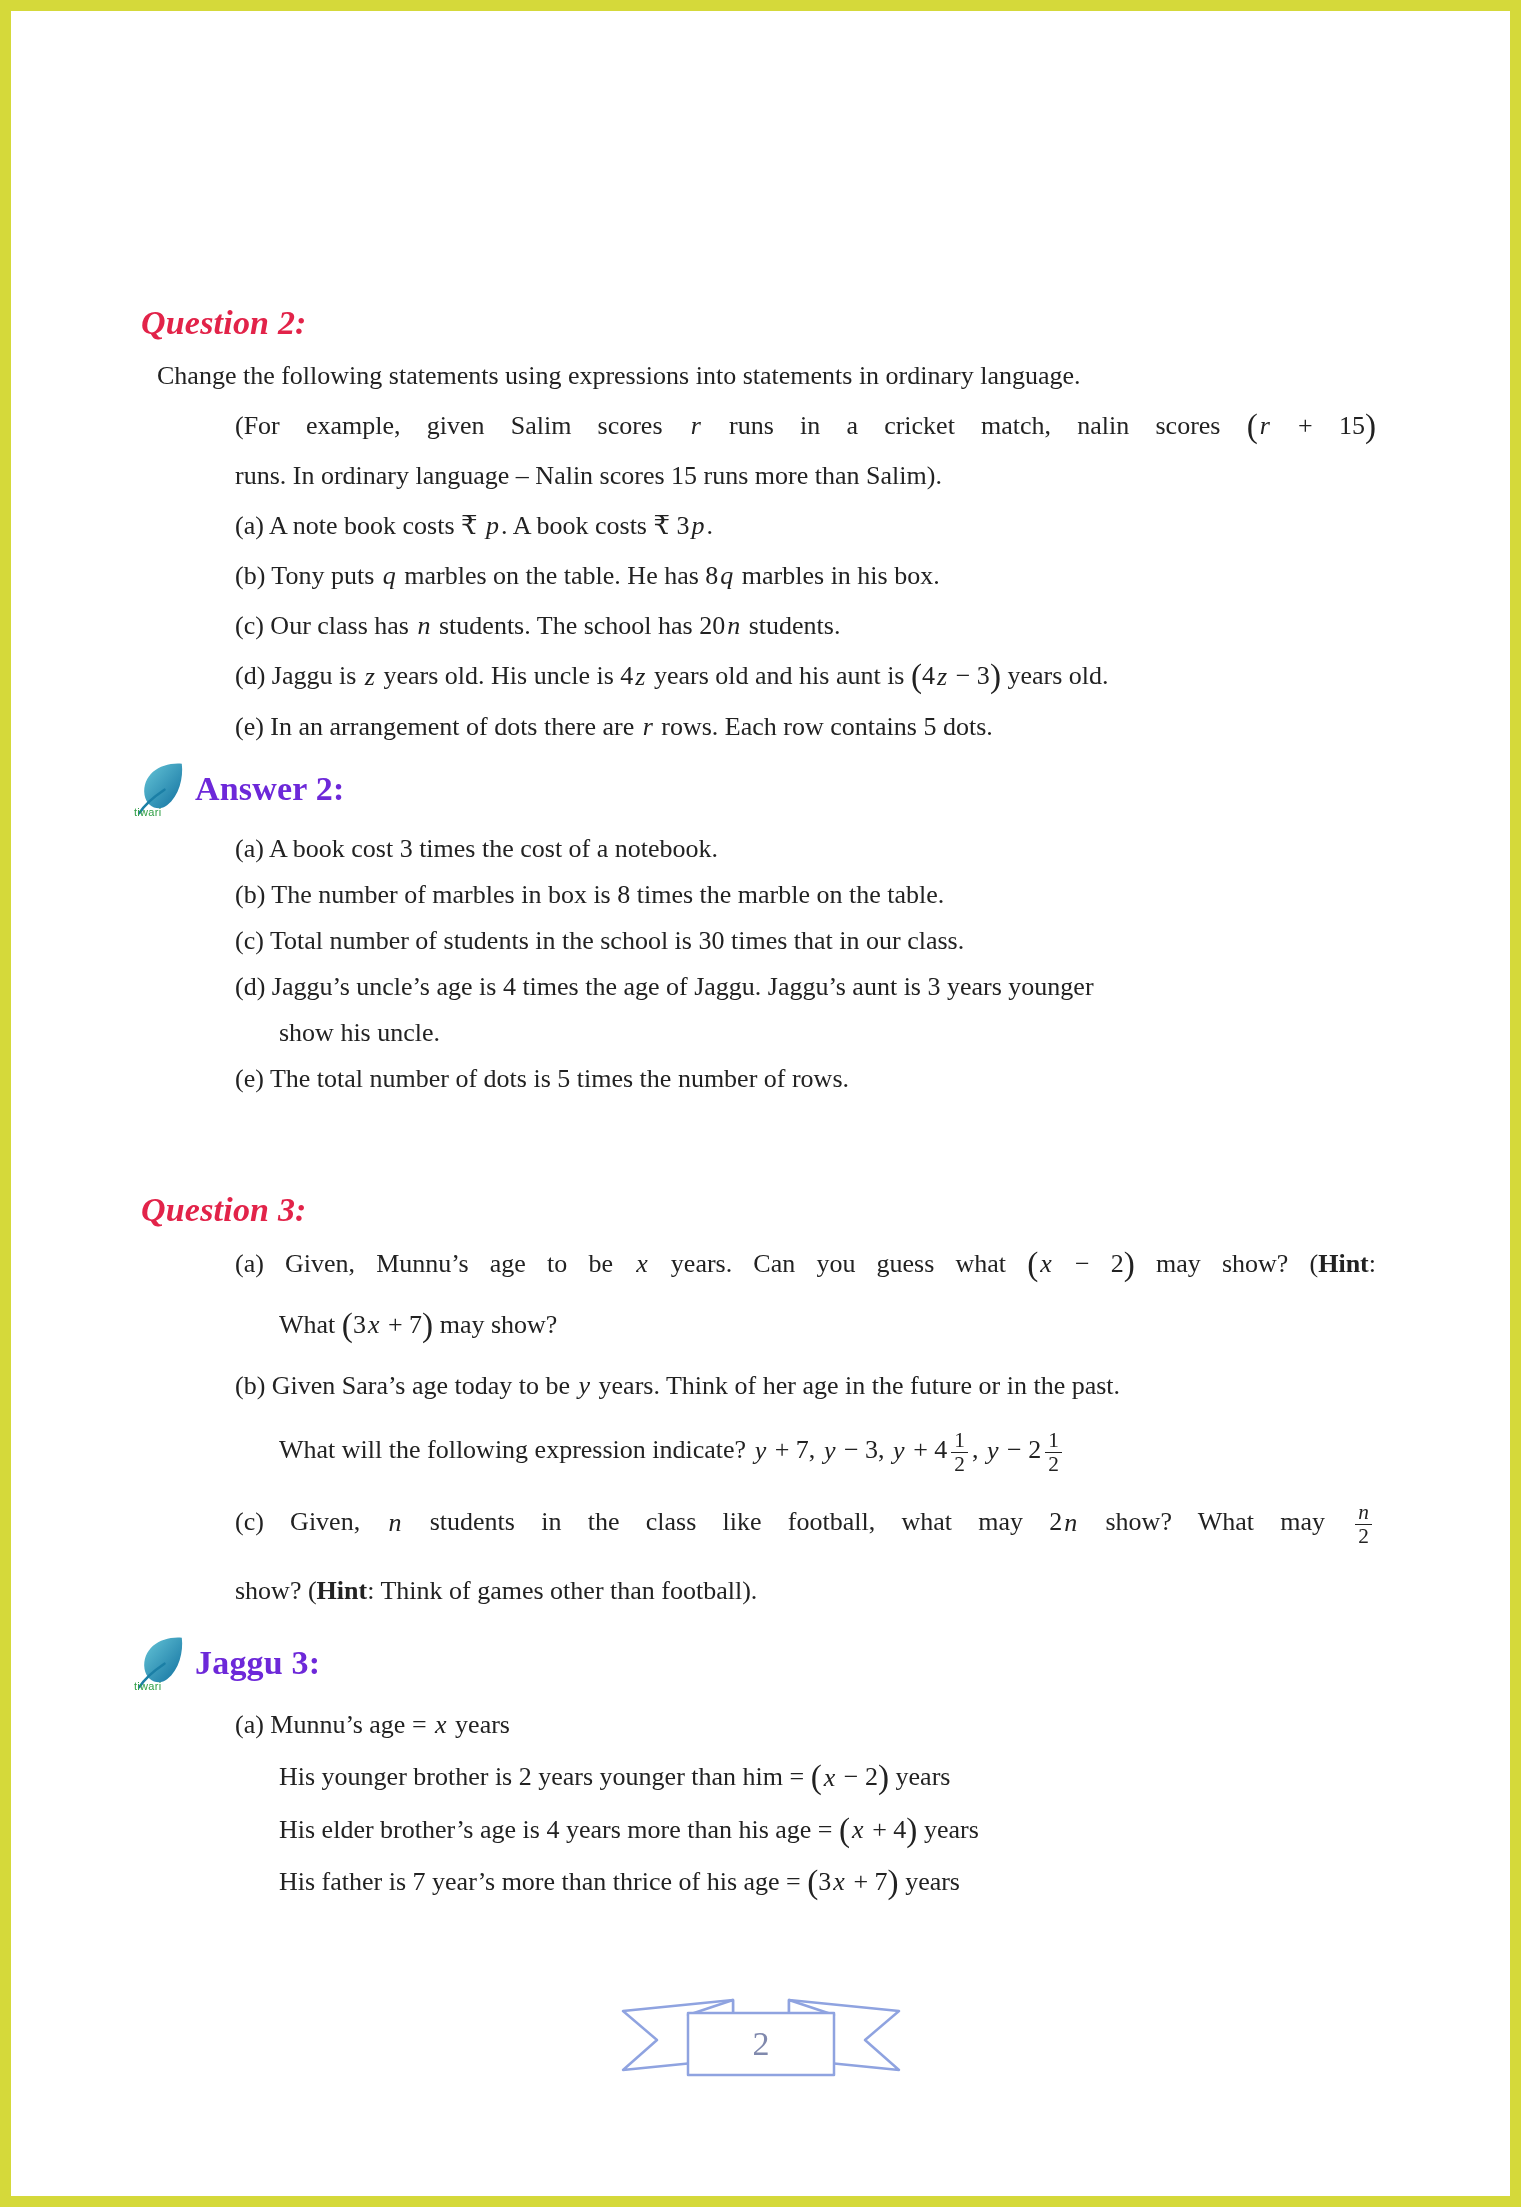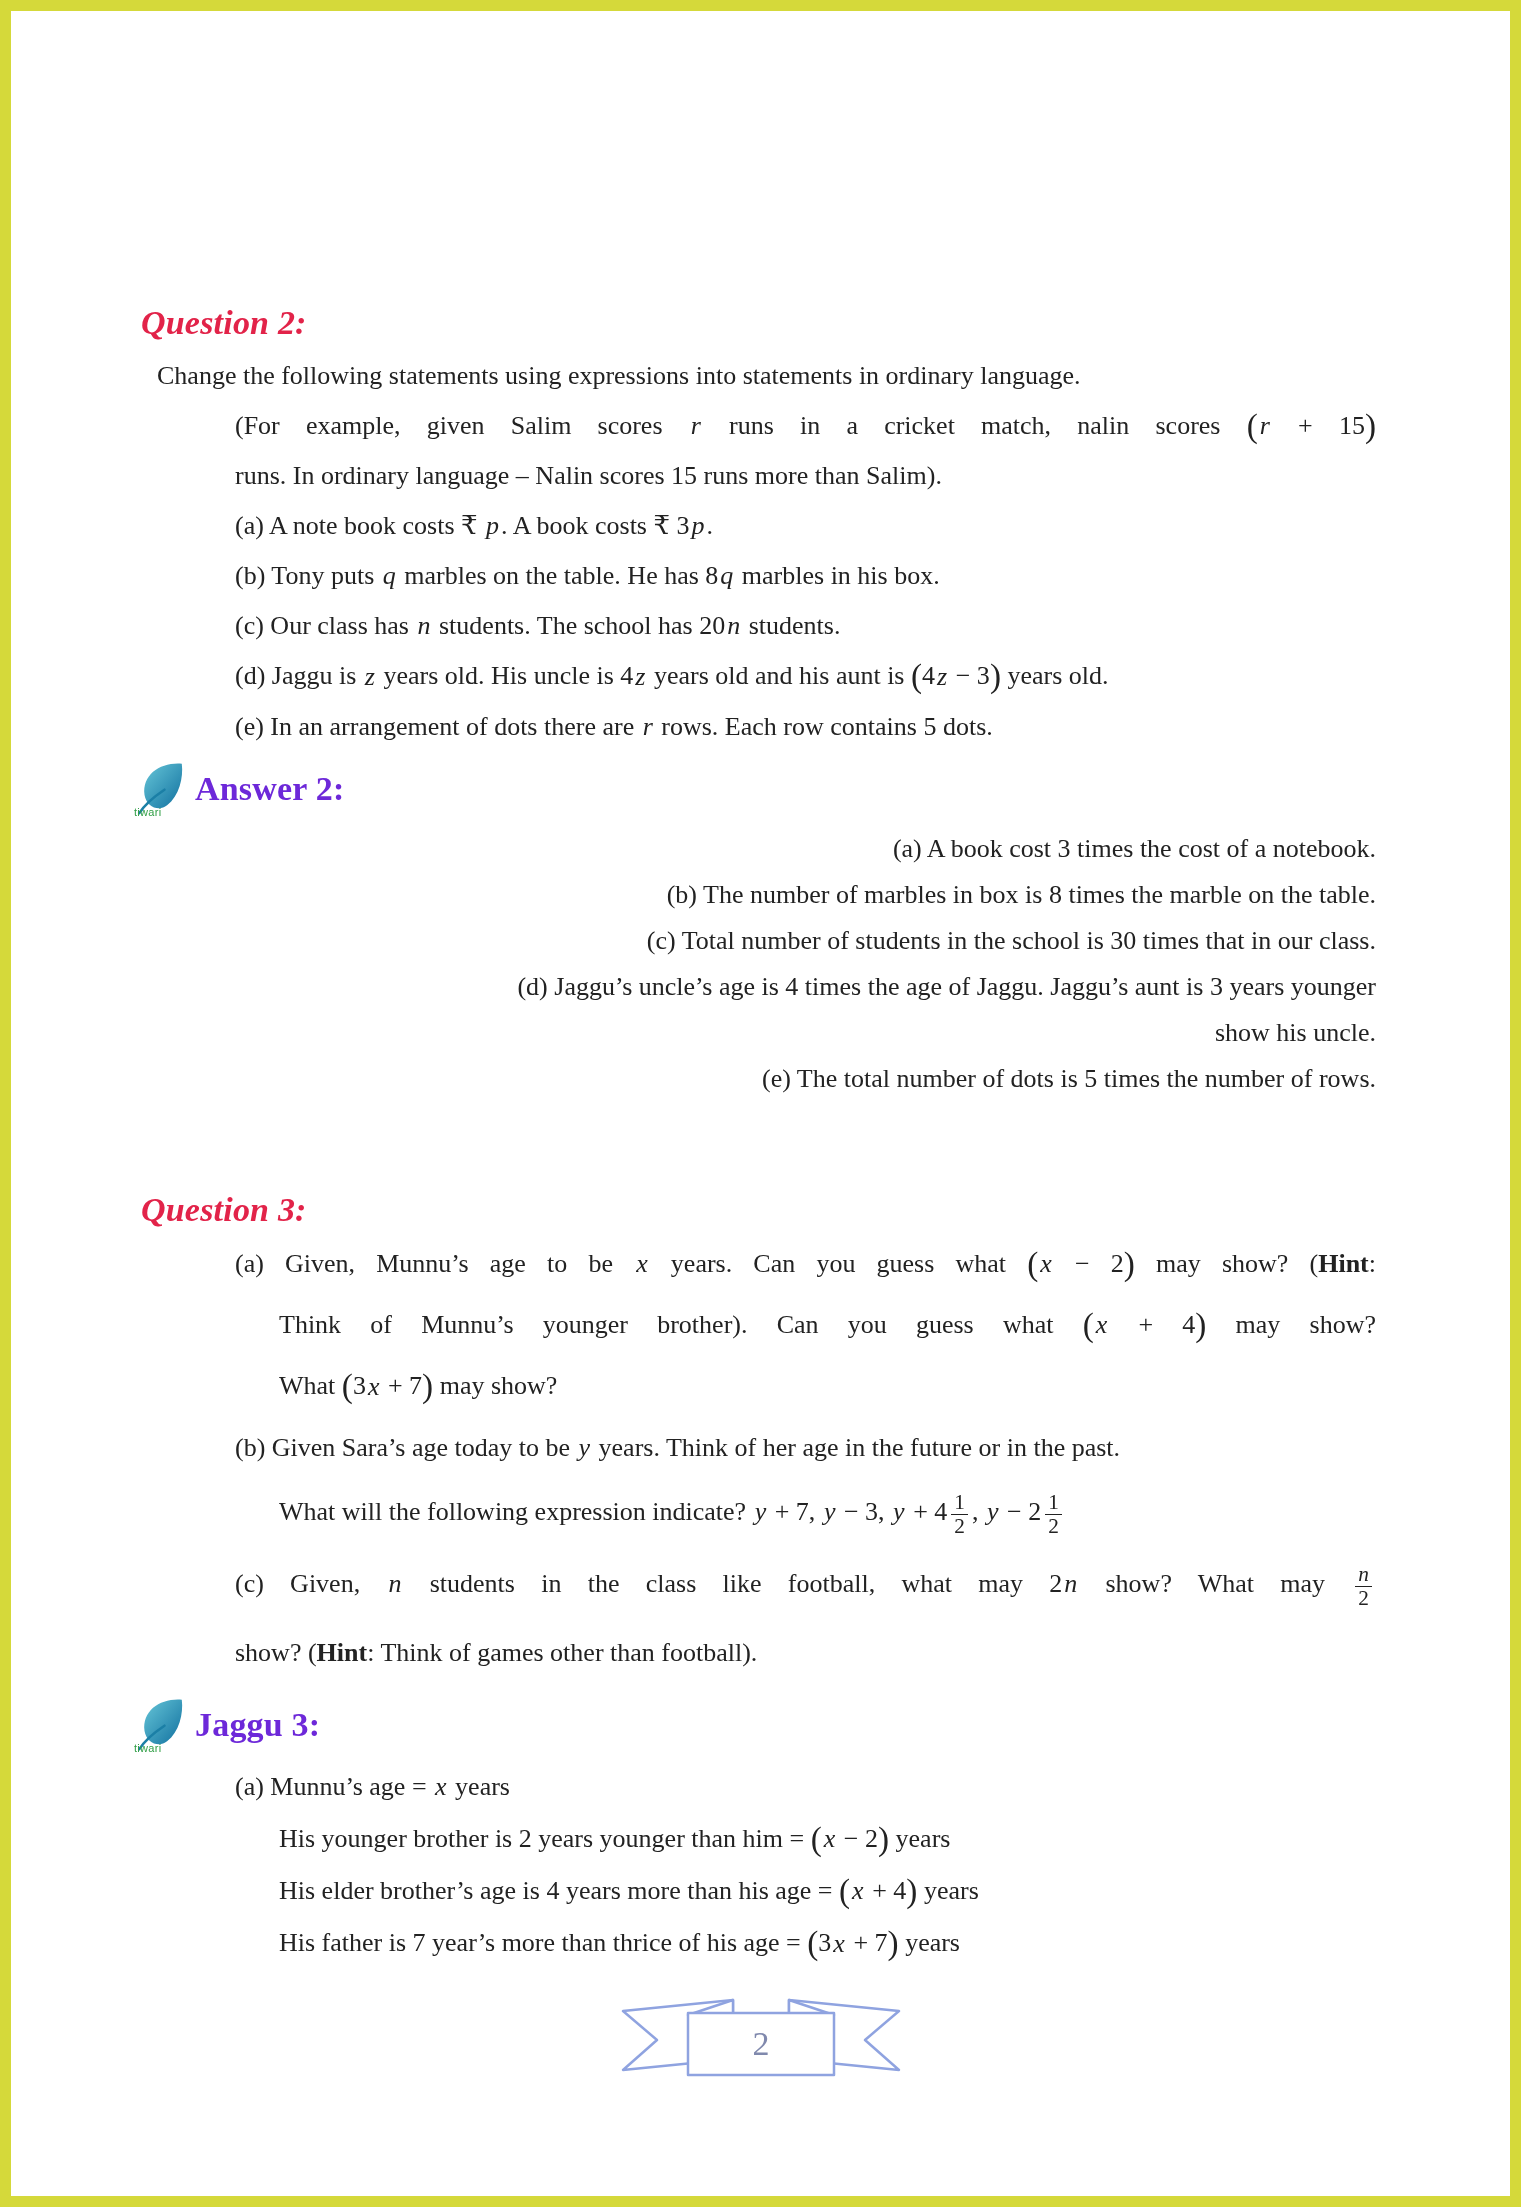--- a/index.html
+++ b/index.html
@@ -22,21 +22,21 @@
   h2.ha{color:#6d28d9;}
   .leaf{position:relative;width:52px;height:58px;flex:none;margin-left:-6px;}
   .leaf svg{position:absolute;top:0;left:0;}
   .brand{
     position:absolute;left:-1px;bottom:0;
     font-family:"Liberation Sans","DejaVu Sans",sans-serif;
     font-size:11px;color:#2f9e44;letter-spacing:0.3px;text-align:center;
   }
   .line{margin:16px;font-size:26px;}
   .sec-q2 .line{line-height:34px;margin-bottom:16px;}
-  .sec-a2 .line{line-height:30px;margin-bottom:13px;text-align:right;}
+  .sec-a2 .line{line-height:30px;margin-bottom:13px;}
   .sec-q3 .line{line-height:36px;margin-bottom:25px;}
   .sec-a3 .line{line-height:34px;margin-bottom:18px;}
   .ind-flush{padding-left:0;}
   .ind-item{padding-left:78px;}
   .ind-cont{padding-left:122px;}
   .j{text-align:justify;text-align-last:justify;}
   .v{font-style:italic;padding:0 2px;}
   b{font-weight:bold;}
   .bp{font-size:1.28em;vertical-align:-0.08em;}
   .frac{
@@ -88,21 +88,20 @@
           <p class="line ind-item">(c) Total number of students in the school is 30 times that in our class.</p>
           <p class="line ind-item">(d) Jaggu’s uncle’s age is 4 times the age of Jaggu. Jaggu’s aunt is 3 years younger</p>
           <p class="line ind-cont">show his uncle.</p>
           <p class="line ind-item">(e) The total number of dots is 5 times the number of rows.</p>
         </section>
         <section class="sec-q3">
           <div class="hrow">
             <h2 class="hq">Question 3:</h2>
           </div>
           <p class="line ind-item j">(a) Given, Munnu’s age to be <i class="v">x</i> years. Can you guess what <span class="bp">(</span><i class="v">x</i> − 2<span class="bp">)</span> may show? (<b>Hint</b>:</p>
-          <p class="line ind-cont j">Think of Munnu’s younger brother). Can you guess what <span class="bp">(</span><i class="v">x</i> + 4<span class="bp">)</span> may show?</p>
           <p class="line ind-cont">What <span class="bp">(</span>3<i class="v">x</i> + 7<span class="bp">)</span> may show?</p>
           <p class="line ind-item">(b) Given Sara’s age today to be <i class="v">y</i> years. Think of her age in the future or in the past.</p>
           <p class="line ind-cont">What will the following expression indicate? <i class="v">y</i> + 7, <i class="v">y</i> − 3, <i class="v">y</i> + 4<span class="frac">
               <span class="fn">1</span>
               <span class="fd">2</span>
             </span>, <i class="v">y</i> − 2<span class="frac">
               <span class="fn">1</span>
               <span class="fd">2</span>
             </span></p>
           <p class="line ind-item j">(c) Given, <i class="v">n</i> students in the class like football, what may 2<i class="v">n</i> show? What may <span class="frac">

